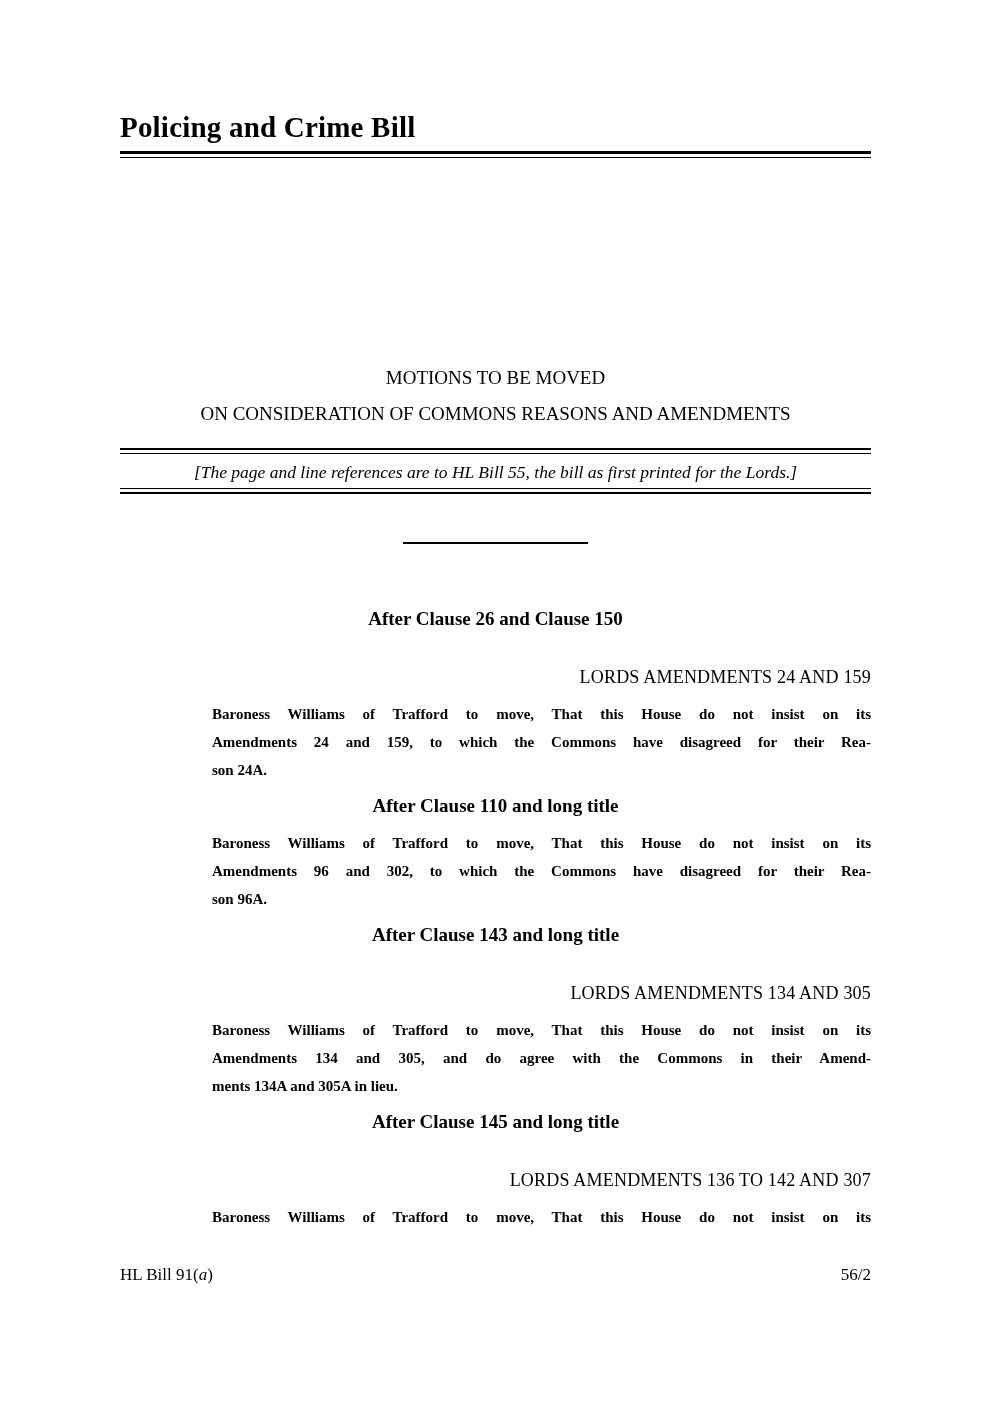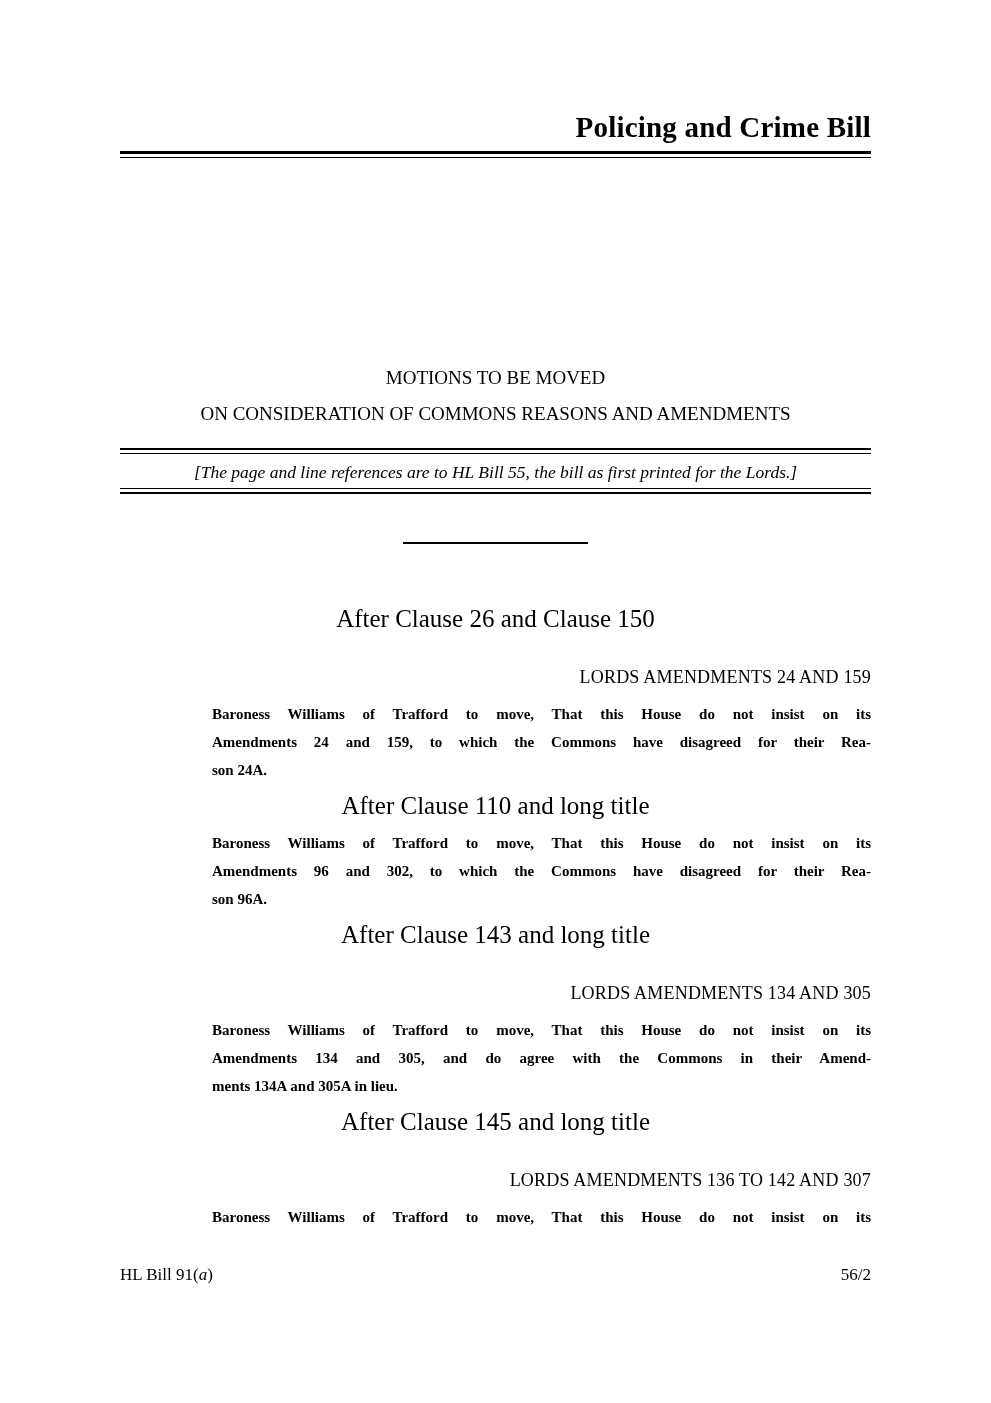--- a/index.html
+++ b/index.html
@@ -19,21 +19,21 @@
   .content {
     margin: 0 120px;
     width: 751px;
   }
   .title {
     margin: 0;
     padding-top: 110px;
     font-size: 29px;
     line-height: 34px;
     font-weight: bold;
-    text-align: right;
+    text-align: left;
     letter-spacing: 0.2px;
   }
   .rule-title {
     margin-top: 7px;
     height: 3px;
     border-top: 3px solid #000;
     border-bottom: 1.5px solid #000;
   }
   .subtitle {
     margin-top: 202px;
@@ -70,23 +70,23 @@
   .section-list {
     margin-top: 63px;
   }
   .section {
     margin-top: 10px;
   }
   .section:first-child {
     margin-top: 0;
   }
   .s-heading {
-    font-size: 25px;
+    font-size: 19px;
     line-height: 24px;
-    font-weight: normal;
+    font-weight: bold;
     text-align: center;
   }
   .s-subheading {
     margin-top: 34px;
     font-size: 18px;
     line-height: 24px;
     text-align: right;
     letter-spacing: 0.2px;
   }
   .s-para {

